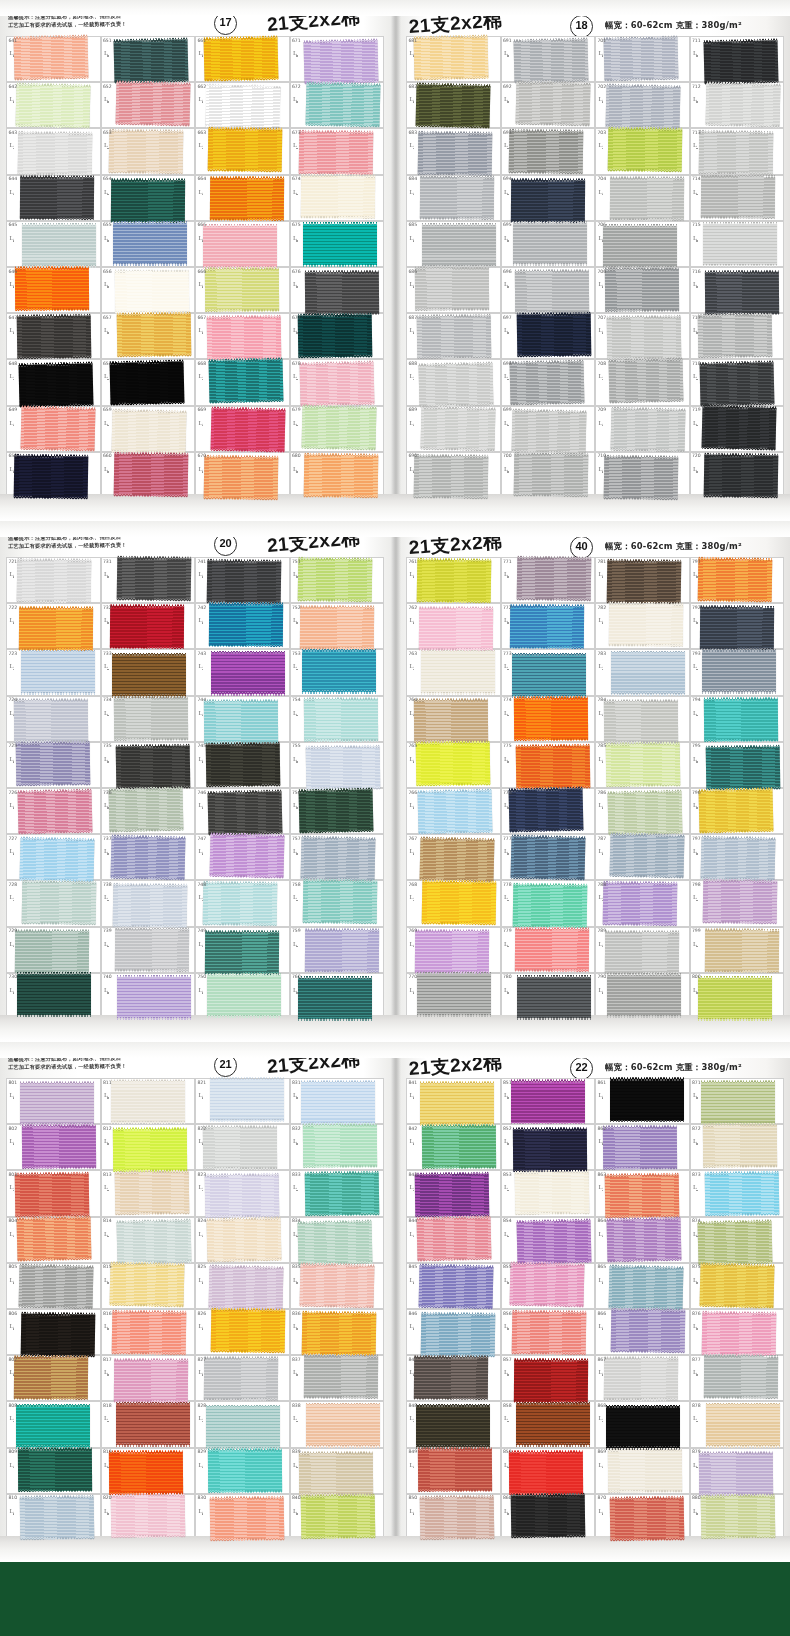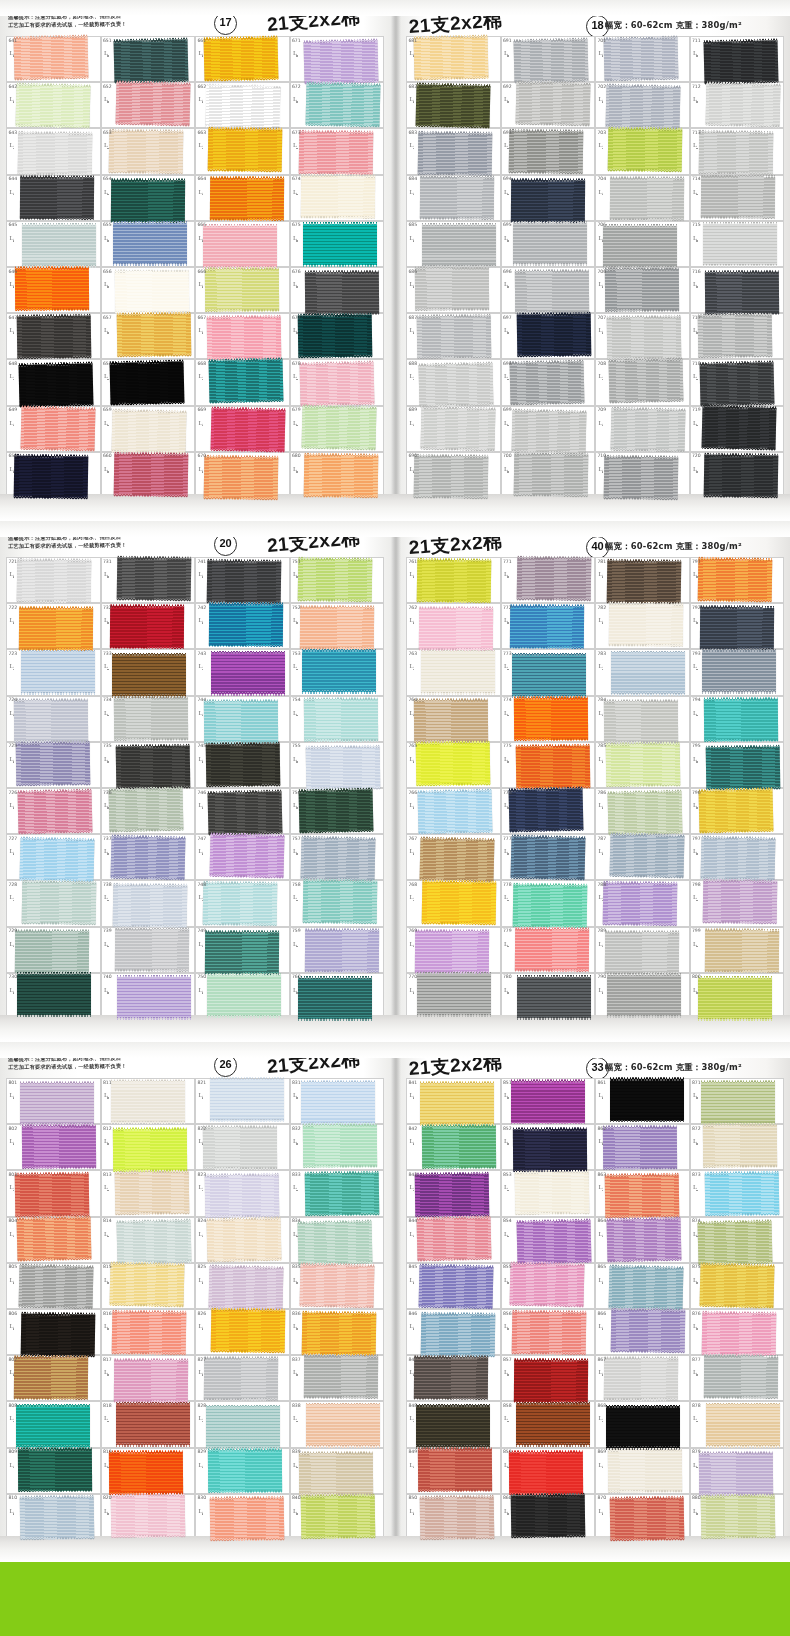--- a/index.html
+++ b/index.html
@@ -1,18 +1,18 @@
 <!DOCTYPE html>
 <html><head>
 <meta charset="utf-8">
 <title>21支2x2棉 色卡</title>
 <style>
   html,body{margin:0;padding:0;background:#ffffff;}
   body{width:790px;font-family:"Liberation Sans","DejaVu Sans",sans-serif;-webkit-font-smoothing:none;}
-  .page{position:relative;width:790px;height:1636px;overflow:hidden;background:#84cc16;}
+  .page{position:relative;width:790px;height:1636px;overflow:hidden;background:#14532d;}
 
   
   .spread{position:relative;width:790px;height:520px;overflow:hidden;background:#ffffff;}
   .spread + .spread{border-top:1px solid #ffffff;}
   .spread .paper{
     position:absolute;left:0;top:0;width:790px;height:520px;
     background:
       linear-gradient(90deg,#e9e9e7 0%,#f7f7f5 3%,#ffffff 10%,#ffffff 46%,#ededeb 49.4%,#dedede 50%,#ededeb 50.6%,#ffffff 54%,#ffffff 90%,#f6f5f3 97%,#e4e3e1 100%);
   }
   .spread .topedge{
@@ -57,21 +57,21 @@
     position:absolute;color:#262626;white-space:nowrap;
     font-size:8.4px;font-weight:700;letter-spacing:.2px;
     font-family:"DejaVu Sans",sans-serif;
   }
 
   
   .left .badge{left:214px;top:6px;}
   .left .title{left:266px;top:6px;transform:rotate(-5deg);transform-origin:left top;}
   
   .right .title{left:8px;top:8px;transform:rotate(-4deg);transform-origin:left top;}
-  .right .badge{left:186px;top:9px;}
+  .right .badge{left:170px;top:9px;}
   .right .spec{left:205px;top:14px;}
 
   
   .grid{
     position:absolute;left:6px;top:36px;width:378px;height:462px;
     display:grid;grid-template-columns:repeat(4,1fr);gap:0;
     background:#ffffff;
   }
   .col{position:relative;display:grid;grid-template-rows:repeat(10,1fr);}
   .cell{position:relative;border:.7px solid #cfcfcf;background:#ffffff;overflow:visible;}
@@ -994,21 +994,21 @@
         <div class="gutter"></div>
         <div class="topedge"></div>
         <div class="botedge"></div>
       </div>
       <div class="spread">
         <div class="paper"></div>
         <div class="bookpage left">
           <div class="phead">
             <div class="warn">温馨提示：注意分缸裁布，如对缩水、撞白及后
 工艺加工有要求的请先试版，一经裁剪概不负责！</div>
-            <div class="badge">26</div>
+            <div class="badge">21</div>
             <div class="title">21支2x2棉</div>
           </div>
           <div class="grid">
             <div class="col">
               <div class="cell">
                 <span class="code">801</span>
                 <span class="lmark">L</span>
                 <div class="sw" style="background-color: rgb(192, 168, 204); transform: translate(2px, 2px) rotate(0deg);"></div>
               </div>
               <div class="cell">
@@ -1210,21 +1210,21 @@
               <div class="cell">
                 <span class="code">840</span>
                 <span class="lmark">L</span>
                 <div class="sw" style="background-color: rgb(198, 216, 106); transform: translate(-1px, -1px) rotate(-0.9deg);"></div>
               </div>
             </div>
           </div>
         </div>
         <div class="bookpage right">
           <div class="phead">
-            <div class="badge">33</div>
+            <div class="badge">22</div>
             <div class="title">21支2x2棉</div>
             <div class="spec">幅宽：60-62cm 克重：380g/m²</div>
           </div>
           <div class="grid">
             <div class="col">
               <div class="cell">
                 <span class="code">841</span>
                 <span class="lmark">L</span>
                 <div class="sw" style="background-color: rgb(233, 203, 98); transform: translate(2px, 2px) rotate(0deg);"></div>
               </div>

